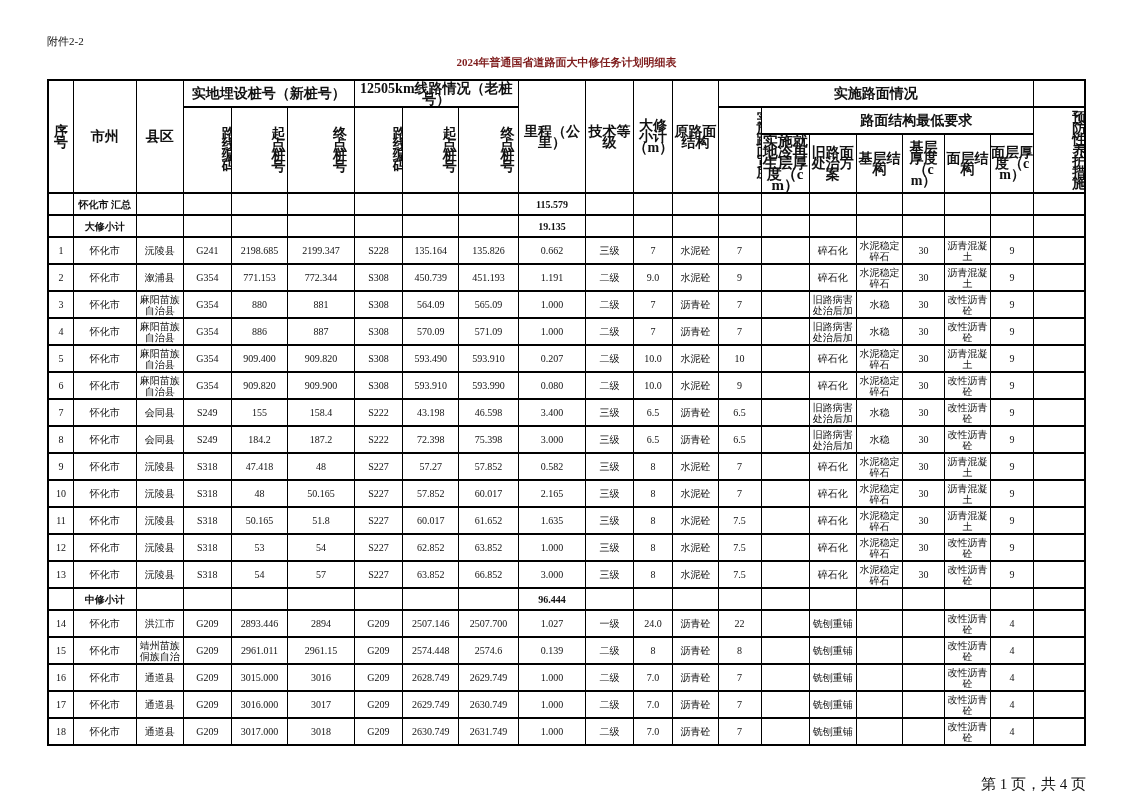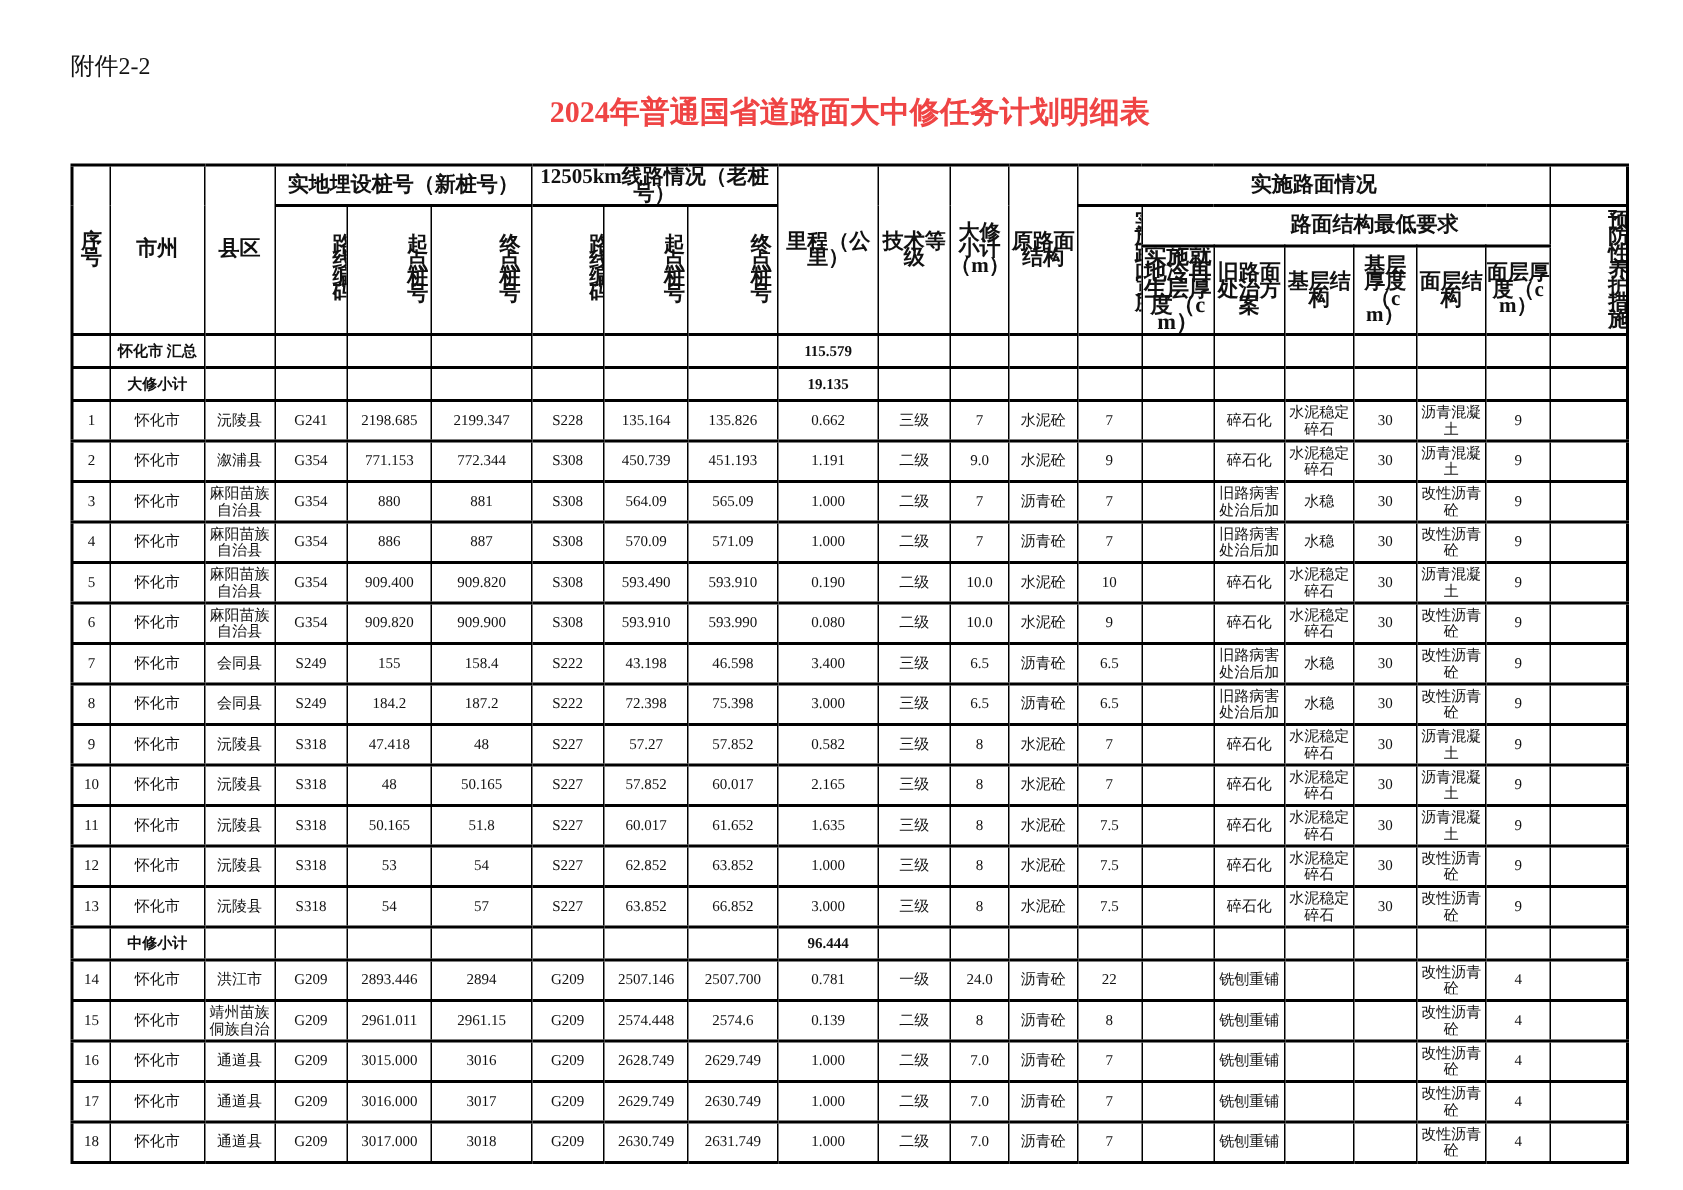--- a/index.html
+++ b/index.html
@@ -3,25 +3,25 @@
 <meta charset="utf-8">
 <style>
   html,body{margin:0;padding:0;background:#ffffff;}
   body{
     width:1122px;height:793px;
     font-family:"Liberation Serif","DejaVu Serif",serif;
     color:#111;
     position:relative;
   }
   .page{padding:34px 36px 0 47px;}
-  .attachment{font-size:16px;color:#111;}
+  .attachment{font-size:11px;color:#111;}
   .title{
     width:1039px;text-align:center;
-    font-size:20px;font-weight:bold;
-    margin:6px 0 21px 0;color:#ef4444;
+    font-size:11px;font-weight:bold;
+    margin:6px 0 9px 0;color:#7f1d1d;
   }
   table.main{
     border-collapse:collapse;table-layout:fixed;
     width:1039px;
     border:2px solid #000;
   }
   th,td{
     border-left:1px solid #000;border-right:1px solid #000;
     border-top:2px solid #000;border-bottom:2px solid #000;
     text-align:center;vertical-align:middle;
@@ -248,21 +248,21 @@
         <tr>
           <td>5</td>
           <td>怀化市</td>
           <td>麻阳苗族自治县</td>
           <td>G354</td>
           <td>909.400</td>
           <td>909.820</td>
           <td>S308</td>
           <td>593.490</td>
           <td>593.910</td>
-          <td>0.190</td>
+          <td>0.207</td>
           <td>二级</td>
           <td>10.0</td>
           <td>水泥砼</td>
           <td>10</td>
           <td></td>
           <td>碎石化</td>
           <td>水泥稳定碎石</td>
           <td>30</td>
           <td>沥青混凝土</td>
           <td>9</td>
@@ -478,21 +478,21 @@
         <tr>
           <td>14</td>
           <td>怀化市</td>
           <td>洪江市</td>
           <td>G209</td>
           <td>2893.446</td>
           <td>2894</td>
           <td>G209</td>
           <td>2507.146</td>
           <td>2507.700</td>
-          <td>0.781</td>
+          <td>1.027</td>
           <td>一级</td>
           <td>24.0</td>
           <td>沥青砼</td>
           <td>22</td>
           <td></td>
           <td>铣刨重铺</td>
           <td></td>
           <td></td>
           <td>改性沥青砼</td>
           <td>4</td>

